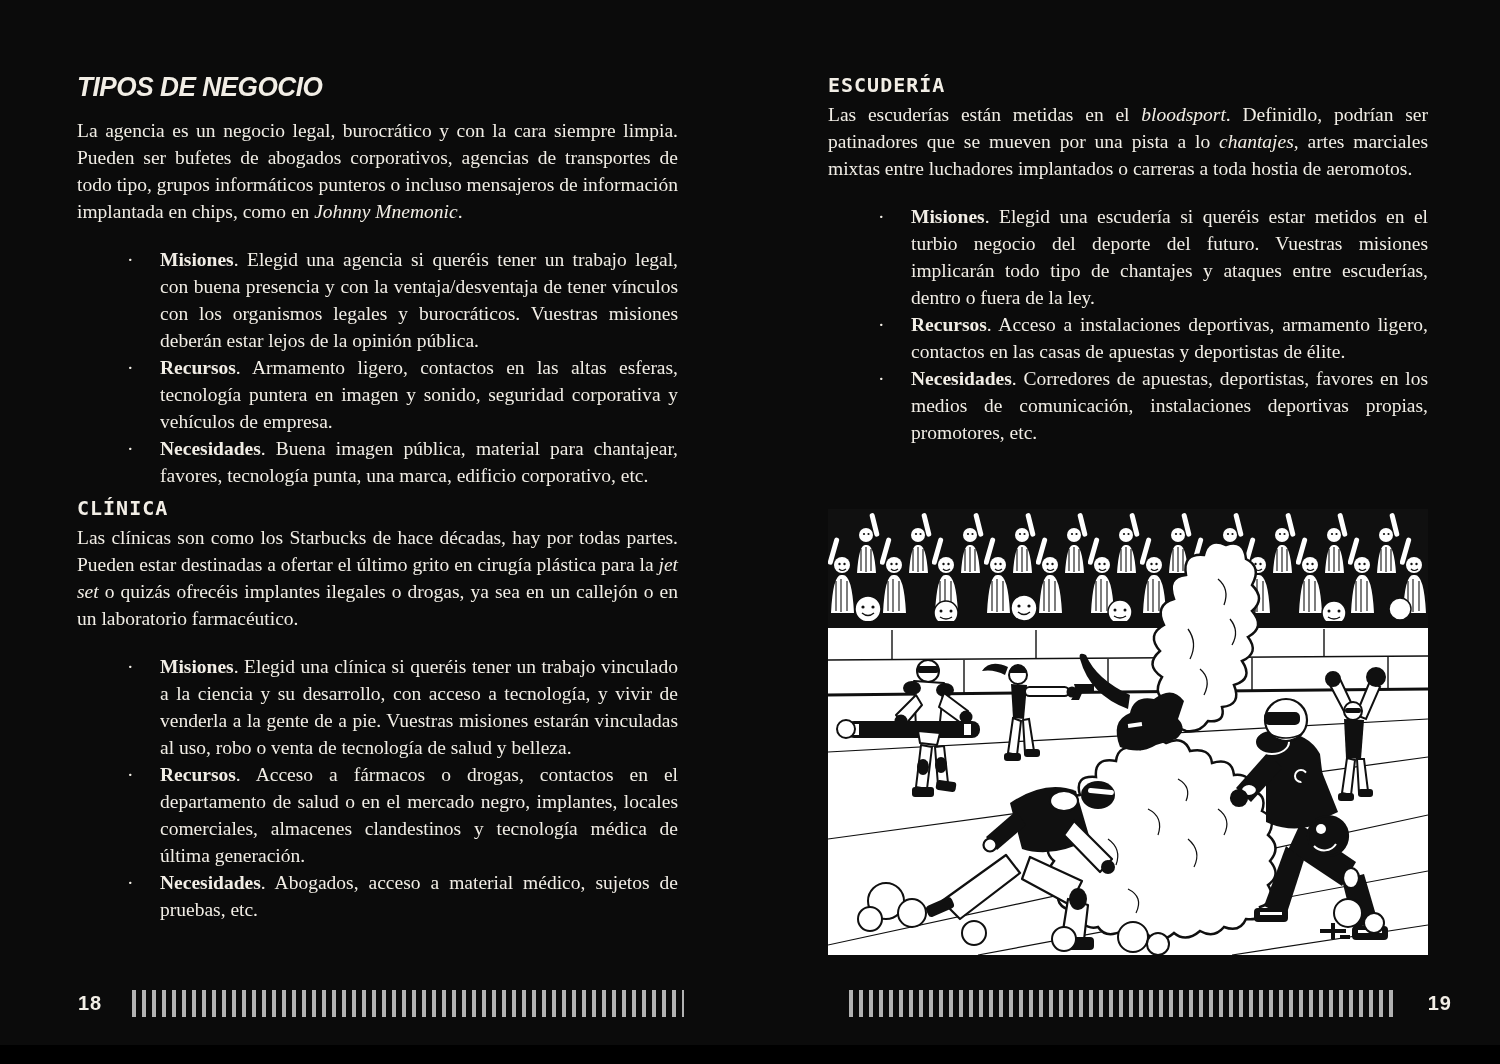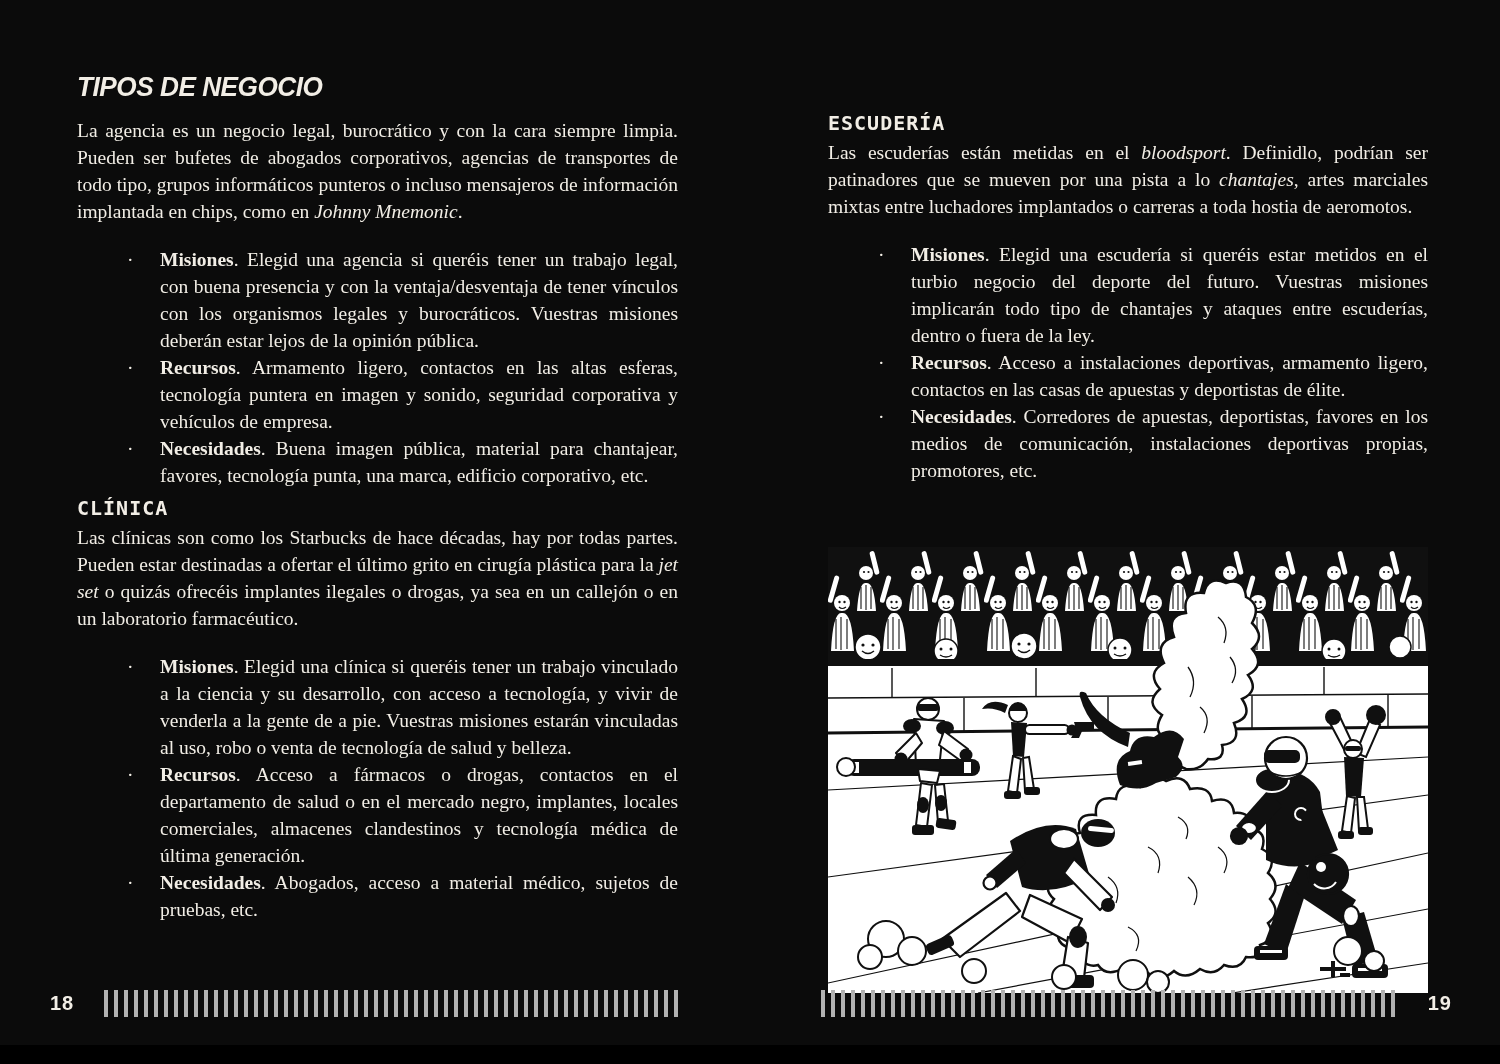--- a/index.html
+++ b/index.html
@@ -1,39 +1,39 @@
 <!DOCTYPE html>
 <html style="--c-bg: #0b0b0b; --c-ink: #f2eee6; --c-stripe: #b2b2b2;"><head>
 <meta charset="utf-8">
 <title>Tipos de negocio — spread</title>
 <style>
   html,body{margin:0;padding:0;background:#000;}
   .spread{position:relative;width:1500px;height:1045px;display:flex;overflow:hidden;
           background:var(--c-bg,#0b0b0b);color:var(--c-ink,#f2eee6);}
   .page{position:relative;width:750px;height:1064px;box-sizing:border-box;}
   .page.left{padding:73px 72px 0 77px;}
-  .page.right{padding:112px 72px 0 78px;}
+  .page.right{padding:74px 72px 0 78px;}
 
   .page-title{margin:0 0 16px;font:italic 700 27px/28px "Liberation Sans",sans-serif;
               letter-spacing:-0.5px;transform:scaleX(.97);transform-origin:left;}
   .sec-heading{margin:0 0 5px;font-family:"DejaVu Sans Mono",monospace;font-weight:700;
                font-size:20px;line-height:22px;letter-spacing:1px;}
   .body-par{margin:0;font:400 19.5px/27px "Liberation Serif","DejaVu Serif",serif;text-align:justify;}
   .bullets{margin:21px 0 0 50px;}
   .bullet{display:flex;font:400 19.5px/27px "Liberation Serif","DejaVu Serif",serif;}
   .marker{flex:0 0 33px;}
   .content{flex:1;text-align:justify;}
   .b{font-weight:700;}
   .i{font-style:italic;}
   .biz + .biz{margin-top:8px;}
 
   .art{margin:63px 0 0;width:600px;height:446px;}
   .art svg{display:block;width:600px;height:446px;}
 
-  .footer{position:absolute;bottom:47px;display:flex;align-items:center;gap:30px;}
+  .footer{position:absolute;bottom:47px;display:flex;align-items:center;gap:30px;margin-left:28px;}
   .footer-left{left:50px;right:66px;}
   .footer-right{left:71px;right:48px;}
   .pageno{font:700 20px/27px "Liberation Sans",sans-serif;letter-spacing:1px;}
   .stripes{flex:1;height:27px;
     background:repeating-linear-gradient(90deg,var(--c-stripe,#b2b2b2) 0 4px,transparent 4px 10px);}
 </style>
 </head>
 <body>
 
 <div class="spread">

